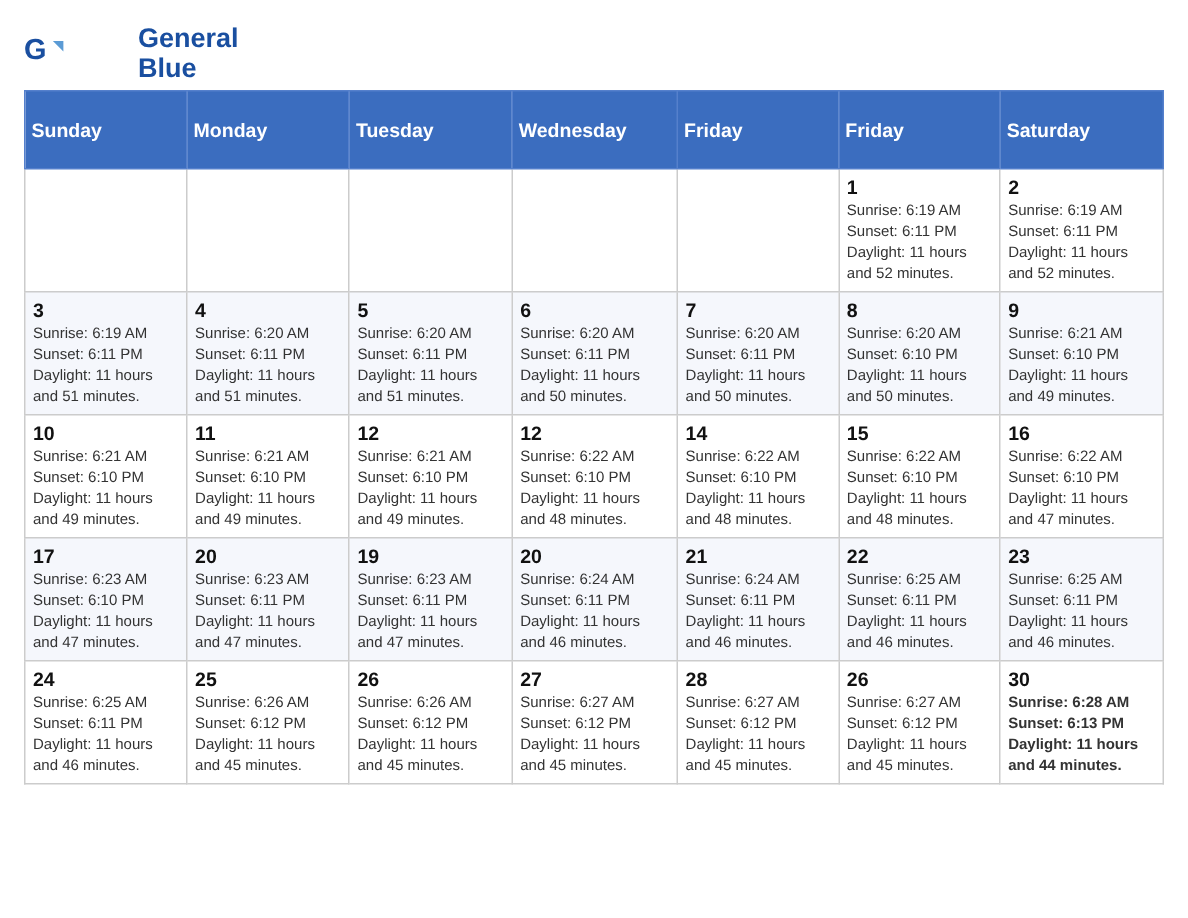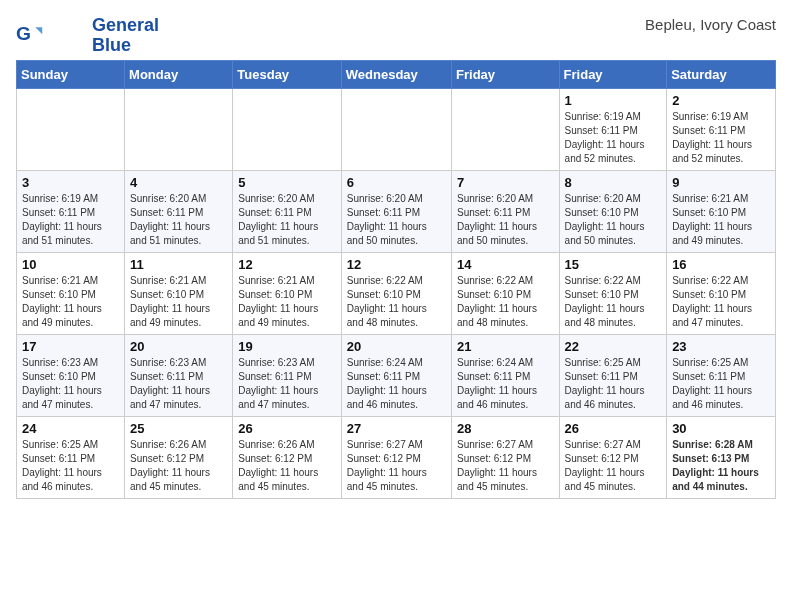--- a/index.html
+++ b/index.html
@@ -50,21 +50,21 @@
     .calendar {
       width: 100%;
       border-collapse: collapse;
       border: 1px solid #ccc;
     }
     .calendar th {
       background: #3b6dbf;
       color: #fff;
       font-size: 13px;
       font-weight: bold;
-      padding: 6px 4px;
+      padding: 18px 4px;
       text-align: left;
       border: 1px solid #5580cc;
       margin-top: 45px;
     }
     .calendar td {
       width: 113px;
       vertical-align: top;
       border: 1px solid #ccc;
       padding: 4px 5px;
       font-size: 10.5px;
@@ -99,21 +99,20 @@
     <svg class="logo-icon" viewBox="0 0 32 32">
       <text x="0" y="20" font-size="22" font-weight="bold" fill="#1a4fa0">G</text>
       <polygon points="22,6 30,6 30,14" fill="#5b9bd5"></polygon>
     </svg>
     <div class="logo-text">
       <span>General</span>
       <span>Blue</span>
     </div>
   </div>
   <div class="title-block">
-    <div class="location-title">Bepleu, Ivory Coast</div>
   </div>
 </div>
 
 <table class="calendar">
   <thead>
     <tr id="weekday-header">
         <th>Sunday</th>
         <th>Monday</th>
         <th>Tuesday</th>
         <th>Wednesday</th>

